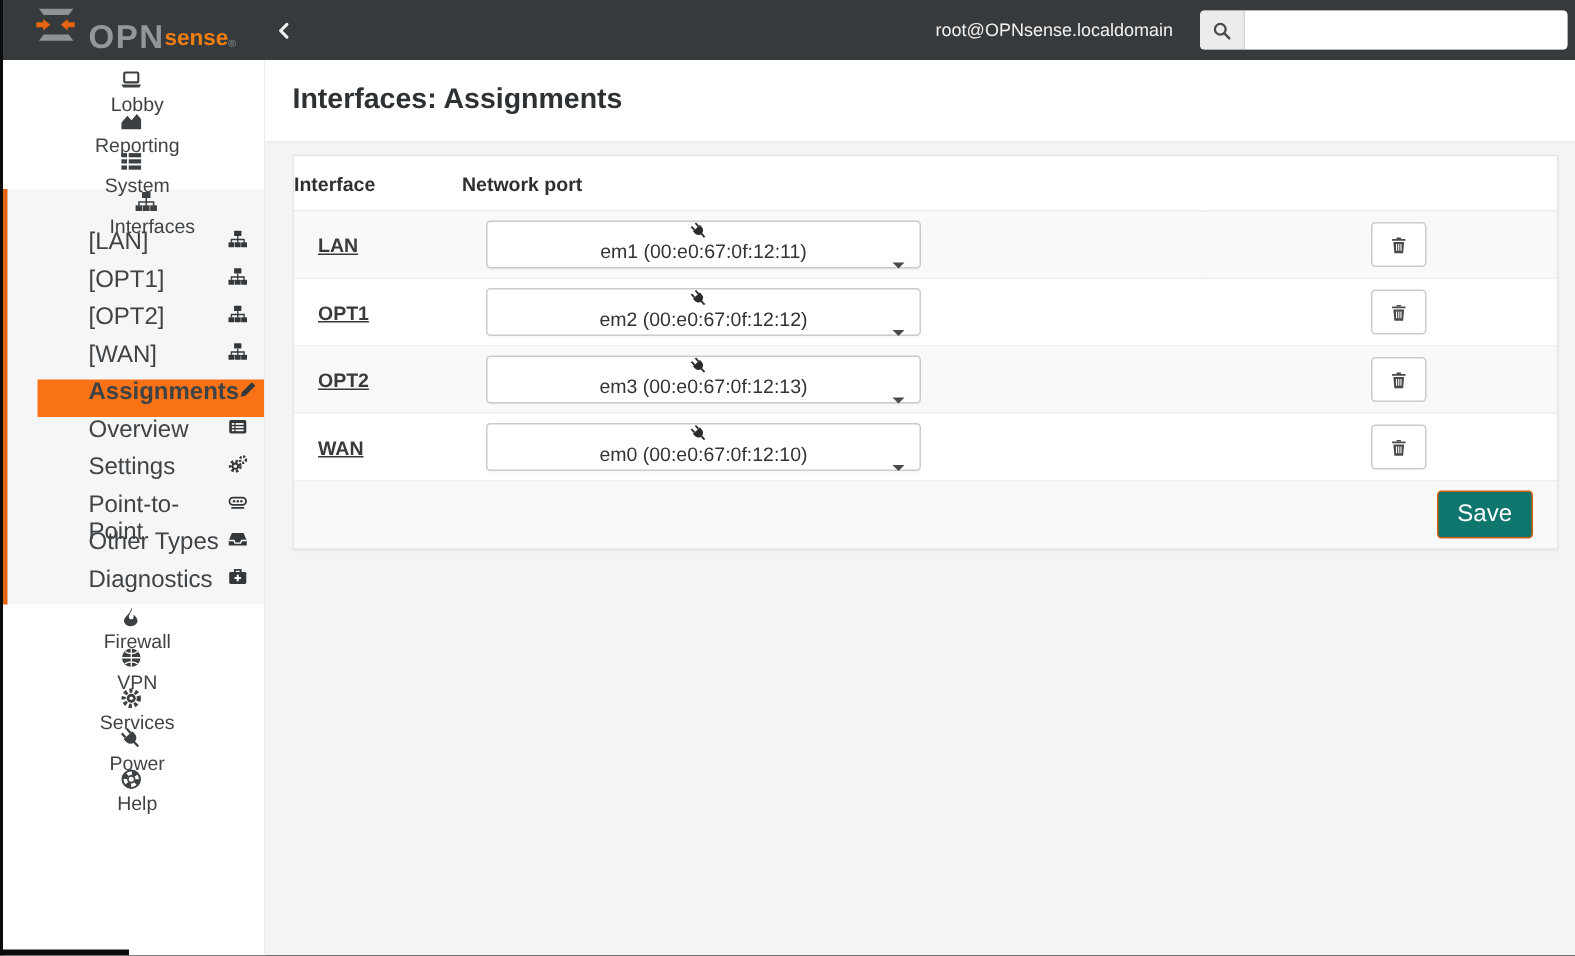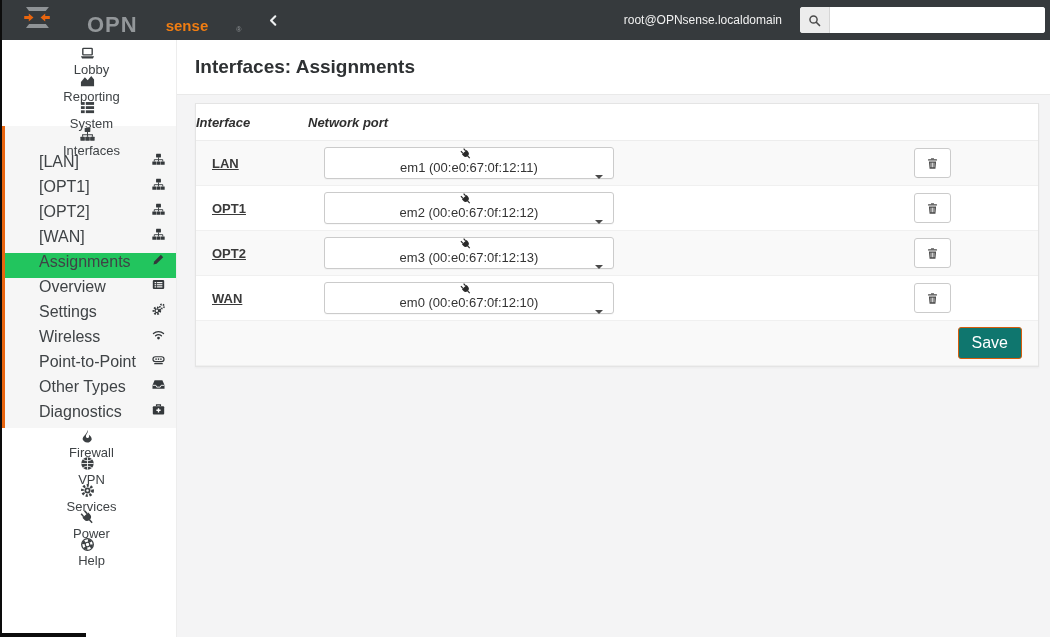--- a/index.html
+++ b/index.html
@@ -8,21 +8,21 @@
     position:relative; width:1050px; height:637px; overflow:hidden;
     background:#f4f4f5; font-family:"Liberation Sans", sans-serif;
     border-left:2px solid #0c0c0c;
   }
   
   .header {
     position:absolute; top:0; left:-2px; right:0; height:40px;
     background:#363a3d; display:flex; align-items:center; z-index:10;
     padding-left:2px;
   }
-  .logo { display:flex; align-items:flex-end; margin-left:20px; cursor:pointer;gap:28px; }
+  .logo { display:flex; align-items:flex-end; margin-left:20px; cursor:pointer; }
   .logo-icon { margin-right:7px; margin-bottom:2px; }
   .logo-opn {
     font-size:22px; font-weight:700; letter-spacing:1px;
     color:#93979a; line-height:20px;
   }
   .logo-sense { font-size:15px; font-weight:700; color:#f07d12; line-height:18px; }
   .logo-reg { font-size:7px; color:#93979a; vertical-align:top; line-height:10px; }
   .collapse-btn { margin-left:26px; display:flex; align-items:center; cursor:pointer; }
   .header-right { margin-left:auto; display:flex; align-items:center; }
   .header-user { color:#f1f1f1; font-size:12px; margin-right:18px;padding-left:12px; }
@@ -38,44 +38,44 @@
   
   .sidebar {
     position:absolute; top:40px; left:0; bottom:0; width:175px;
     background:#fff; border-right:1px solid #ededed; padding-top:5px;
   }
   .nav-item {
     display:flex; align-items:center; height:27px; padding:0 10px 0 15px;
     font-size:13px; color:#3f4346; cursor:pointer; white-space:nowrap;flex-direction:column;
   }
   .nav-icon { width:17px; height:16px; margin-right:9px; display:flex; align-items:center; justify-content:center; color:#3c4043; flex:0 0 17px; }
-  .nav-section { border-left:3px solid #e8650f; background:#f6f6f6; }
+  .nav-section { border-left:3px solid #e8650f; background:#f6f6f6;padding-left:20px; }
   .nav-section > .nav-item { padding-left:12px; }
   .nav-sub {
     display:flex; align-items:flex-start; height:25px; padding:0 11px 0 34px;
     font-size:16px; color:#3f4346; cursor:pointer;
   }
   .nav-sub .sub-icon { margin-left:auto; color:#34383b; display:flex; }
-  .nav-sub.selected { background:#22c55e; }
+  .nav-sub.selected { background:#f97316;font-weight:bold; }
   
   .main { position:absolute; left:175px; top:40px; right:0; bottom:0; }
   .titlebar {
     height:55px; background:#fff; border-bottom:1px solid #e9e9e9;
     display:flex; align-items:center; padding-left:18px;
   }
   .page-title { font-size:19px; font-weight:700; color:#2e3133; }
   .content { padding:8px 0 0 18px; }
   .panel {
     width:844px; background:#fff; border:1px solid #e4e4e4;
     box-shadow:0 1px 2px rgba(0,0,0,0.04);
   }
   table.assign { width:100%; border-collapse:collapse; font-size:13px; color:#333; }
   .assign thead th {
     text-align:left; font-weight:700; padding:11px 16px 10px 0;
-    border-bottom:1px solid #ededed; font-size:13px; color:#2f2f2f;font-style:italic;
+    border-bottom:1px solid #ededed; font-size:13px; color:#2f2f2f;
   }
   .assign tbody tr { border-bottom:1px solid #f0f0f0; }
   .assign tbody tr:nth-child(odd) { background:#f9f9f9; }
   .assign tbody td { padding:6px 16px; vertical-align:middle; height:45px; }
   .iface-link { font-weight:700; color:#3a3a3a; text-decoration:underline; cursor:pointer; }
   .select {
     width:290px; height:32px; border:1px solid #cbcbcb; border-radius:3px;
     background:#fff; display:flex; align-items:center; padding:0 10px;
     cursor:pointer; box-shadow:0 1px 1px rgba(0,0,0,0.03);flex-direction:column;
   }
@@ -339,28 +339,20 @@
             <svg width="13" height="13">
               <use href="#i-listalt"></use>
             </svg>
           </span>
       </div>
       <div class="nav-sub">
         <span>Settings</span>
         <span class="sub-icon">
             <svg width="13" height="13">
               <use href="#i-gears"></use>
-            </svg>
-          </span>
-      </div>
-      <div class="nav-sub">
-        <span>Wireless</span>
-        <span class="sub-icon">
-            <svg width="13" height="13">
-              <use href="#i-wifi"></use>
             </svg>
           </span>
       </div>
       <div class="nav-sub">
         <span>Point-to-Point</span>
         <span class="sub-icon">
             <svg width="13" height="13">
               <use href="#i-modem"></use>
             </svg>
           </span>

